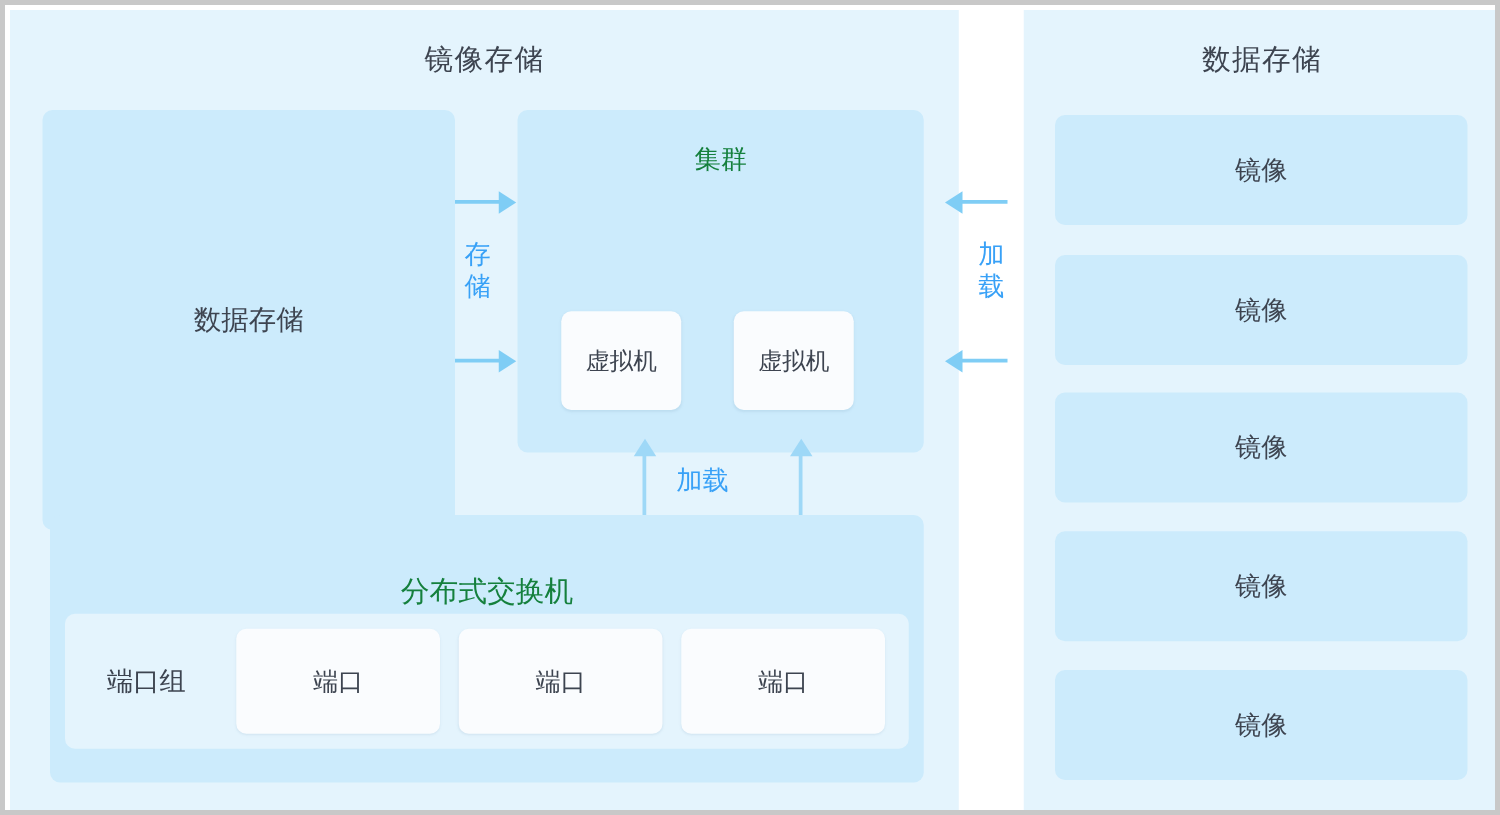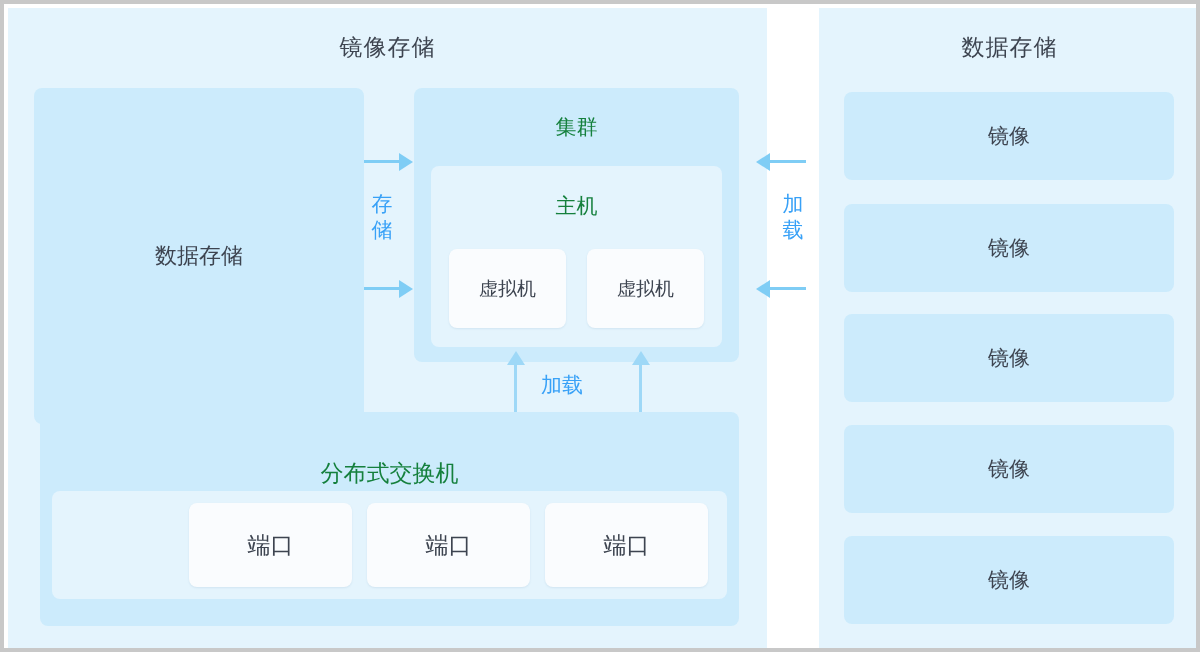--- a/index.html
+++ b/index.html
@@ -106,21 +106,21 @@
     height: 181px;
   }
   .host > .box-label {
     top: 26px;
     font-size: 21px;
   }
 
   
   .vm {
     top: 245px;
-    width: 117px;
+    width: 96px;
     height: 79px;
     font-size: 19px;
     box-shadow: 0 1px 2px rgba(120,160,190,0.18);
     padding-left: 40px;
   }
   .vm-1 { left: 445px; }
   .vm-2 { left: 583px; }
 
   
   .switch {
@@ -149,21 +149,21 @@
     display: flex;
     align-items: center;
     justify-content: center;
     font-size: 21px;
     color: #3d4450;
   }
   .port {
     top: 499px;
     width: 163px;
     height: 84px;
-    font-size: 23px;
+    font-size: 20px;
     box-shadow: 0 1px 2px rgba(120,160,190,0.18);
   }
   .port-1 { left: 185px; }
   .port-2 { left: 363px; }
   .port-3 { left: 541px; }
 
   
   .mirror {
     left: 840px;
     width: 330px;
@@ -270,35 +270,33 @@
   </div>
 
   <div class="box box-mid data-storage">
     <div class="box-center-label">数据存储</div>
   </div>
 
   <div class="box box-mid cluster">
     <div class="box-label">集群</div>
   </div>
 
-  <div class="box box-light host">
-    <div class="box-label">主机</div>
-  </div>
 
   <div class="box box-white vm vm-1">
     <div class="box-center-label">虚拟机</div>
   </div>
   <div class="box box-white vm vm-2">
     <div class="box-center-label">虚拟机</div>
   </div>
 
   <div class="box box-mid switch">
     <div class="box-label">分布式交换机</div>
   </div>
   <div class="box box-light port-group"></div>
+  <div class="port-group-label">端口组</div>
 
   <div class="box box-white port port-1">
     <div class="box-center-label">端口</div>
   </div>
   <div class="box box-white port port-2">
     <div class="box-center-label">端口</div>
   </div>
   <div class="box box-white port port-3">
     <div class="box-center-label">端口</div>
   </div>

